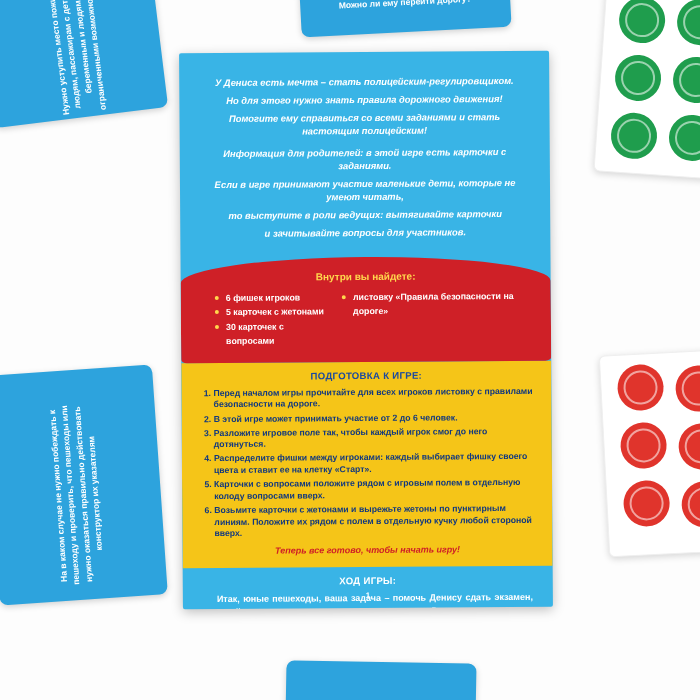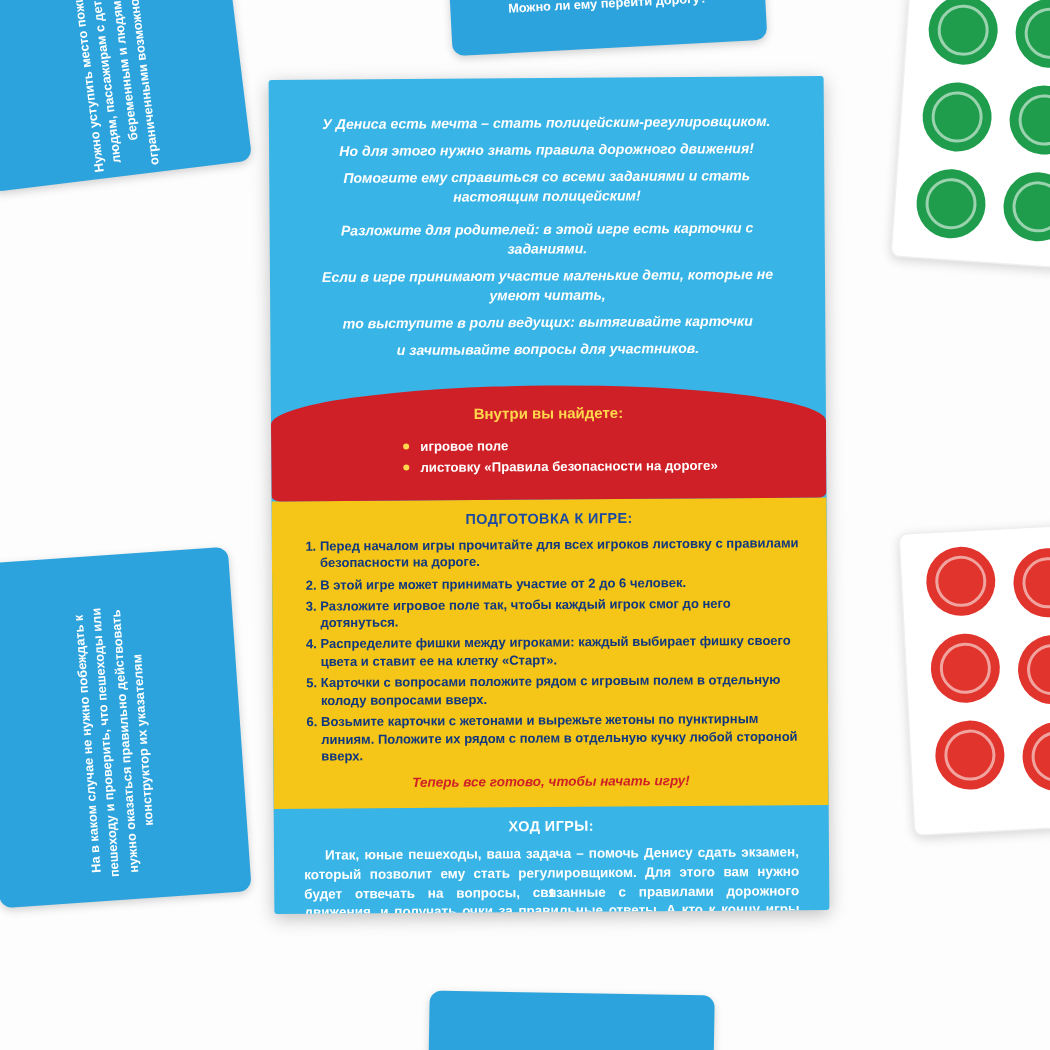--- a/index.html
+++ b/index.html
@@ -290,33 +290,37 @@
   </div>
 
   <div class="leaflet">
     <div class="leaflet-inner">
 
       <div class="intro">
         <p class="lead">У Дениса есть мечта – стать полицейским-регулировщиком.</p>
         <p class="lead">Но для этого нужно знать правила дорожного движения!</p>
         <p class="lead">Помогите ему справиться со всеми заданиями и стать настоящим полицейским!</p>
         <p class="parents">
-          <b>Разложите для родителей:</b>
+          <b>Информация для родителей:</b>
           <span>в этой игре есть карточки с заданиями.</span>
         </p>
         <p>Если в игре принимают участие маленькие дети, которые не умеют читать,</p>
         <p>то выступите в роли ведущих: вытягивайте карточки</p>
         <p>и зачитывайте вопросы для участников.</p>
       </div>
 
       <div class="redband">
         <h3>Внутри вы найдете:</h3>
         <div class="contents-cols">
           <ul>
-            <li>игровое поле</li>
+            <li>6 фишек игроков</li>
+            <li>5 карточек с жетонами</li>
+            <li>30 карточек с вопросами</li>
+          </ul>
+          <ul>
             <li>листовку «Правила безопасности на дороге»</li>
           </ul>
         </div>
       </div>
 
       <div class="prep">
         <h3>ПОДГОТОВКА К ИГРЕ:</h3>
         <ol>
           <li>Перед началом игры прочитайте для всех игроков листовку с правилами безопасности на дороге.</li>
           <li>В этой игре может принимать участие от 2 до 6 человек.</li>

